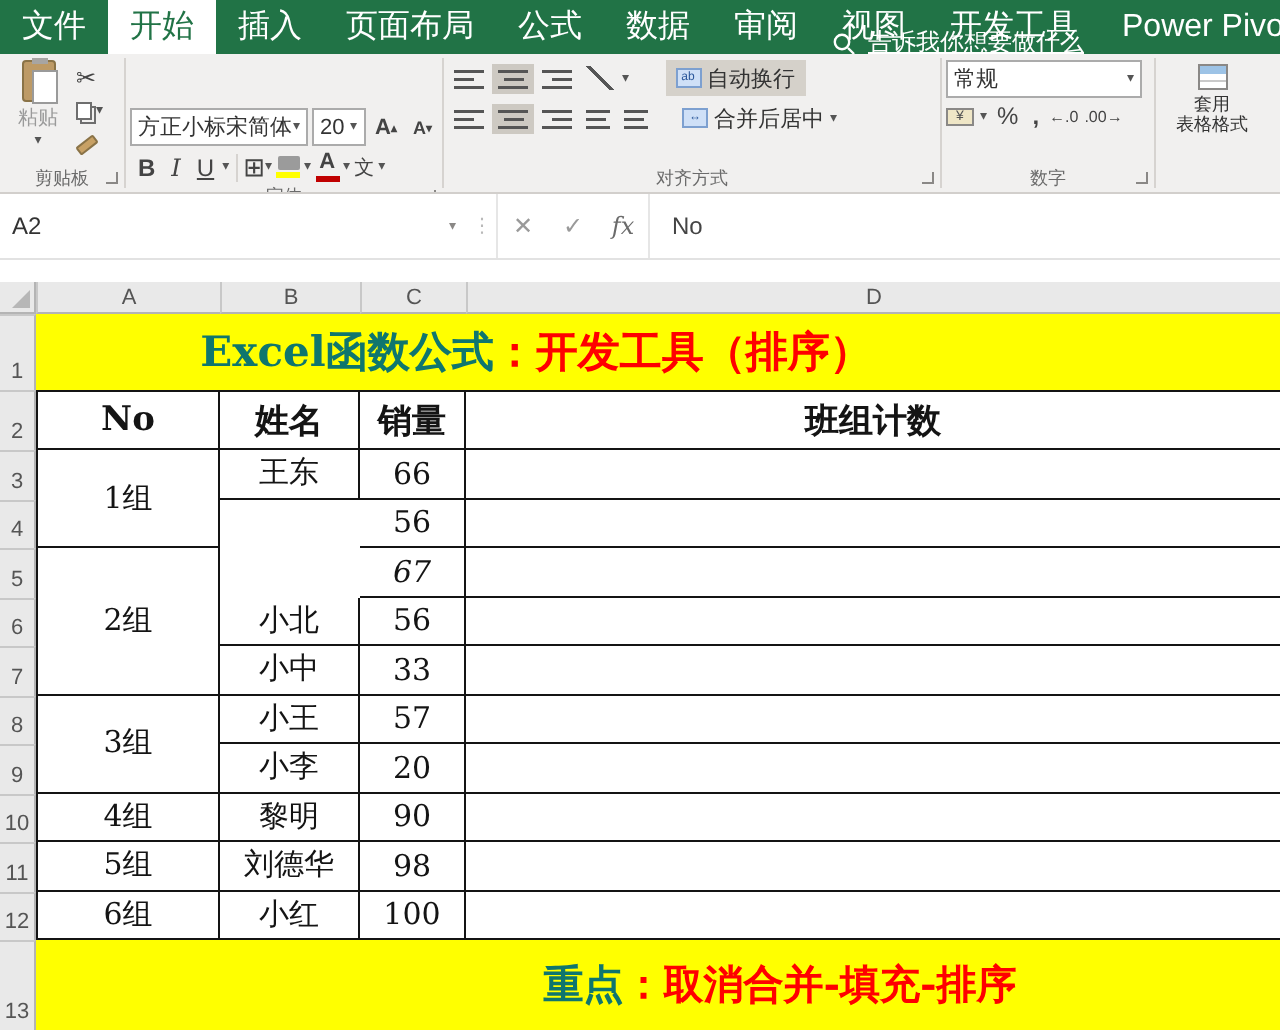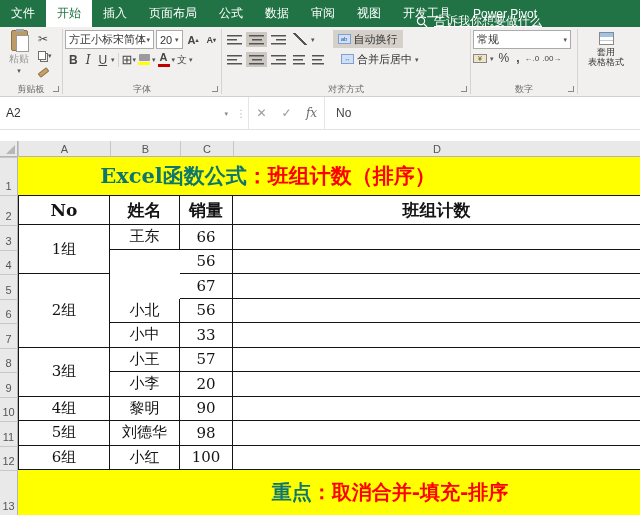--- a/index.html
+++ b/index.html
@@ -2,21 +2,21 @@
 <html><head>
 <meta charset="utf-8">
 <style>
   * { margin:0; padding:0; box-sizing:border-box; }
   body { font-family:"Liberation Sans", sans-serif; background:#fff; }
   #app { position:relative; width:640px; height:515px; overflow:hidden; background:#fff; }
 
   
   #tabbar { position:absolute; left:0; top:0; width:640px; height:27px;
     background:#217346; display:flex; align-items:stretch; color:#fff; }
-  .tab { display:flex; align-items:center; padding:8px 11px; font-size:12px; cursor:default; white-space:nowrap; }
+  .tab { display:flex; align-items:center; padding:8px 11px; font-size:16px; cursor:default; white-space:nowrap; }
   .tab.active { background:#fff; color:#217346; }
   #ribbon-search { position:absolute; left:416px; top:8px; height:27px; display:flex; align-items:center; gap:6px; font-size:12px; color:#fff;text-decoration:underline; }
 
   
   #ribbon { position:absolute; left:0; top:27px; width:640px; height:70px;
     background:#f1f0ef; border-bottom:1px solid #d2cfcc; display:flex; align-items:stretch; overflow:hidden; }
   .rgroup { display:flex; flex-direction:column; }
   .rg-content { flex:1; display:flex; padding:3px 2px 0 2px; }
   .rg-label { height:14px; position:relative; display:flex; align-items:center; justify-content:center;
     font-size:9px; color:#6b6b6b; }
@@ -169,21 +169,21 @@
       </div>
       <div class="rg-label">
           <span>剪贴板</span>
           <span class="launcher"></span>
         </div>
     </div>
     <div class="vdiv"></div>
 
     <div class="rgroup" style="width:158px;">
       <div class="rg-content">
-        <div class="font-grid" style="width:100%;">
+        <div class="font-grid" style="width:100%;margin-top:24px;">
           <div class="row" style="gap:2px;">
             <div class="combo" style="width:104px;">
               <span>方正小标宋简体</span>
                 <span class="arrow">▾</span>
             </div>
             <div class="combo" style="width:30px;">
               <span>20</span>
                 <span class="arrow">▾</span>
             </div>
             <span class="ibtn" style="font-size:11px;font-weight:bold;">A<span style="font-size:6px;vertical-align:top;">▴</span></span>
@@ -318,21 +318,21 @@
       <span class="fb fx">fx</span>
     </div>
     <div id="fvalue">No</div>
   </div>
 
   <div id="sheet">
     <div class="corner">
         <span class="tri"></span>
       </div>
     <div class="banner" id="title-row" style="grid-row:2;">
-      <div class="inner"><span class="blk" id="title-black">Excel函数公式</span><span class="red" id="title-red">：班组计数（排序）</span></div>
+      <div class="inner"><span class="blk" id="title-black">Excel函数公式</span><span class="red" id="title-red">：开发工具（排序）</span></div>
     </div>
     <div class="banner" id="footer-row" style="grid-row:14;justify-content:flex-end;">
       <div class="inner"><span class="blk" id="footer-black">重点</span><span class="red" id="footer-red">：取消合并-填充-排序</span></div>
     </div>
   <div class="colhead" style="grid-area: 1 / 2;">A</div>
       <div class="colhead" style="grid-area: 1 / 3;">B</div>
       <div class="colhead" style="grid-area: 1 / 4;">C</div>
       <div class="colhead" style="grid-area: 1 / 5;">D</div>
       <div class="gut" style="grid-area: 2 / 1;">1</div>
       <div class="gut" style="grid-area: 3 / 1;">2</div>
@@ -351,21 +351,21 @@
       <div class="scell hcell topb" style="grid-area: 3 / 3;">姓名</div>
       <div class="scell hcell topb norb" style="grid-area: 3 / 5;">班组计数</div>
       <div class="scell hcell topb" style="grid-area: 3 / 4;">销量</div>
       <div class="scell datacell leftb" style="grid-area: 4 / 2 / span 2;">1组</div>
       <div class="scell datacell" style="grid-area: 4 / 3;">王东</div>
       <div class="scell datacell" style="grid-area: 4 / 4;">66</div>
       <div class="scell datacell norb" style="grid-area: 4 / 5;"></div>
       <div class="scell datacell" style="grid-area: 5 / 4;">56</div>
       <div class="scell datacell norb" style="grid-area: 5 / 5;"></div>
       <div class="scell datacell leftb" style="grid-area: 6 / 2 / span 3;">2组</div>
-      <div class="scell datacell" style="grid-area: 6 / 4;">67</div>
+      <div class="scell datacell" style="grid-area: 6 / 4; font-style: italic;">67</div>
       <div class="scell datacell norb" style="grid-area: 6 / 5;"></div>
       <div class="scell datacell" style="grid-area: 7 / 3;">小北</div>
       <div class="scell datacell" style="grid-area: 7 / 4;">56</div>
       <div class="scell datacell norb" style="grid-area: 7 / 5;"></div>
       <div class="scell datacell" style="grid-area: 8 / 3;">小中</div>
       <div class="scell datacell" style="grid-area: 8 / 4;">33</div>
       <div class="scell datacell norb" style="grid-area: 8 / 5;"></div>
       <div class="scell datacell leftb" style="grid-area: 9 / 2 / span 2;">3组</div>
       <div class="scell datacell" style="grid-area: 9 / 3; font-family: Liberation Mono, monospace;">小王</div>
       <div class="scell datacell" style="grid-area: 9 / 4;">57</div>

